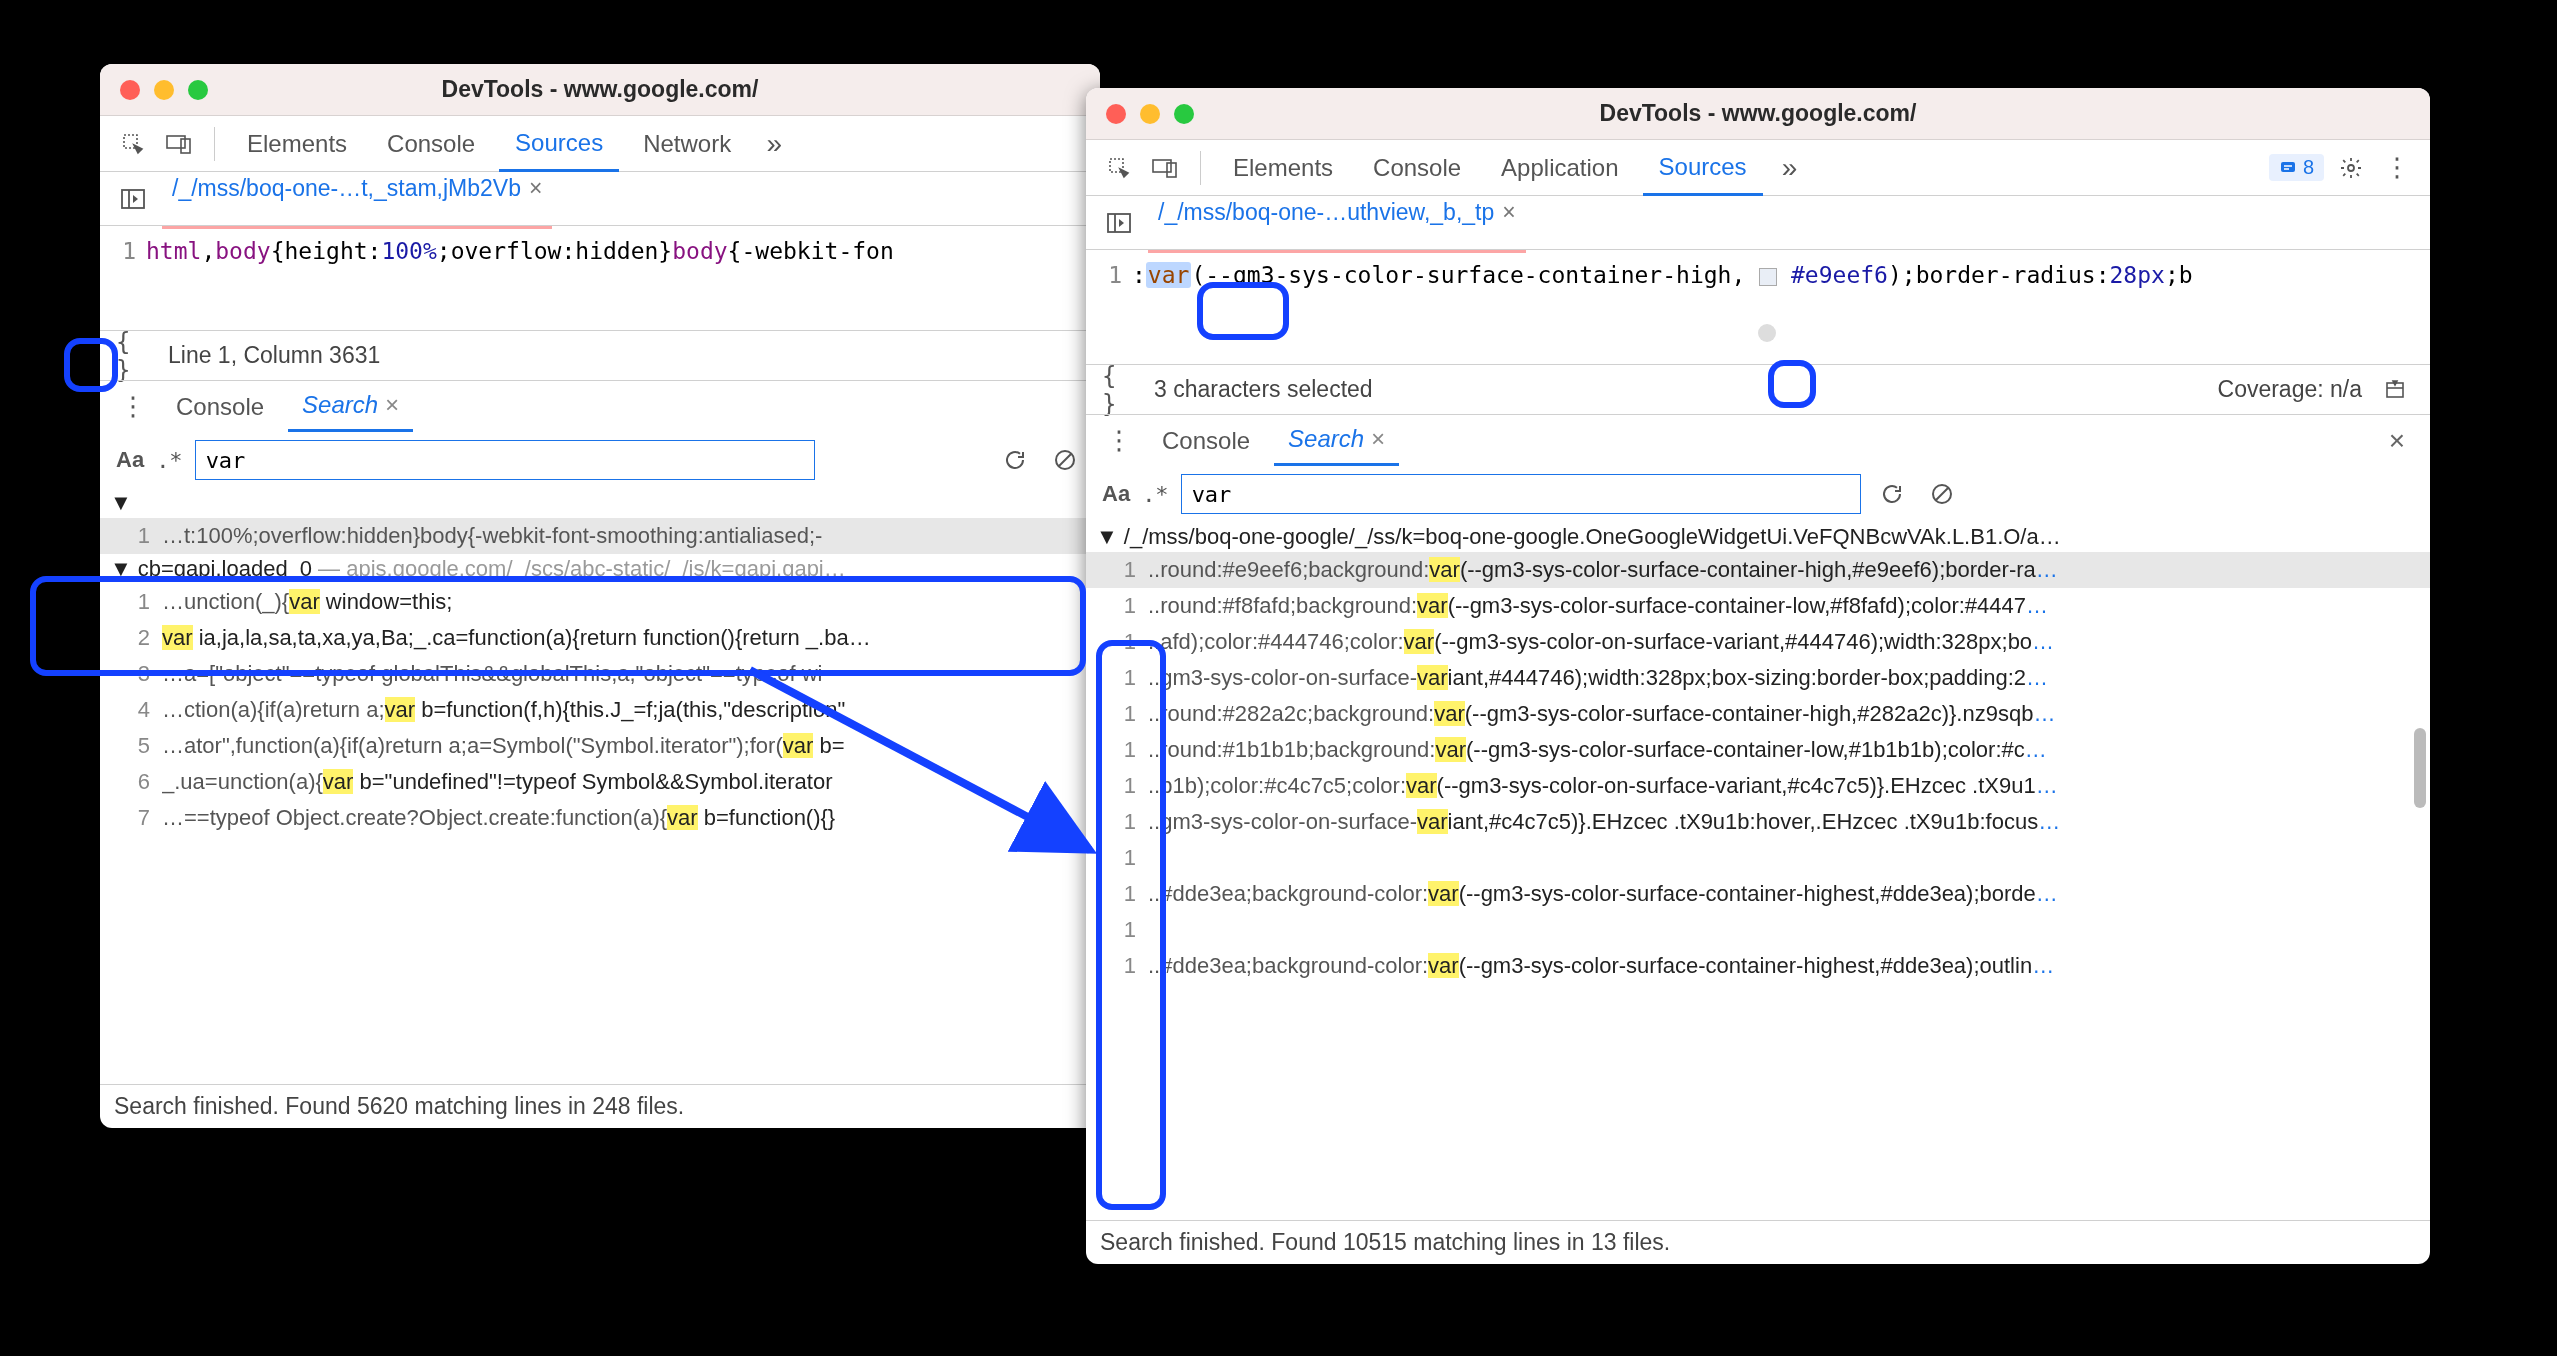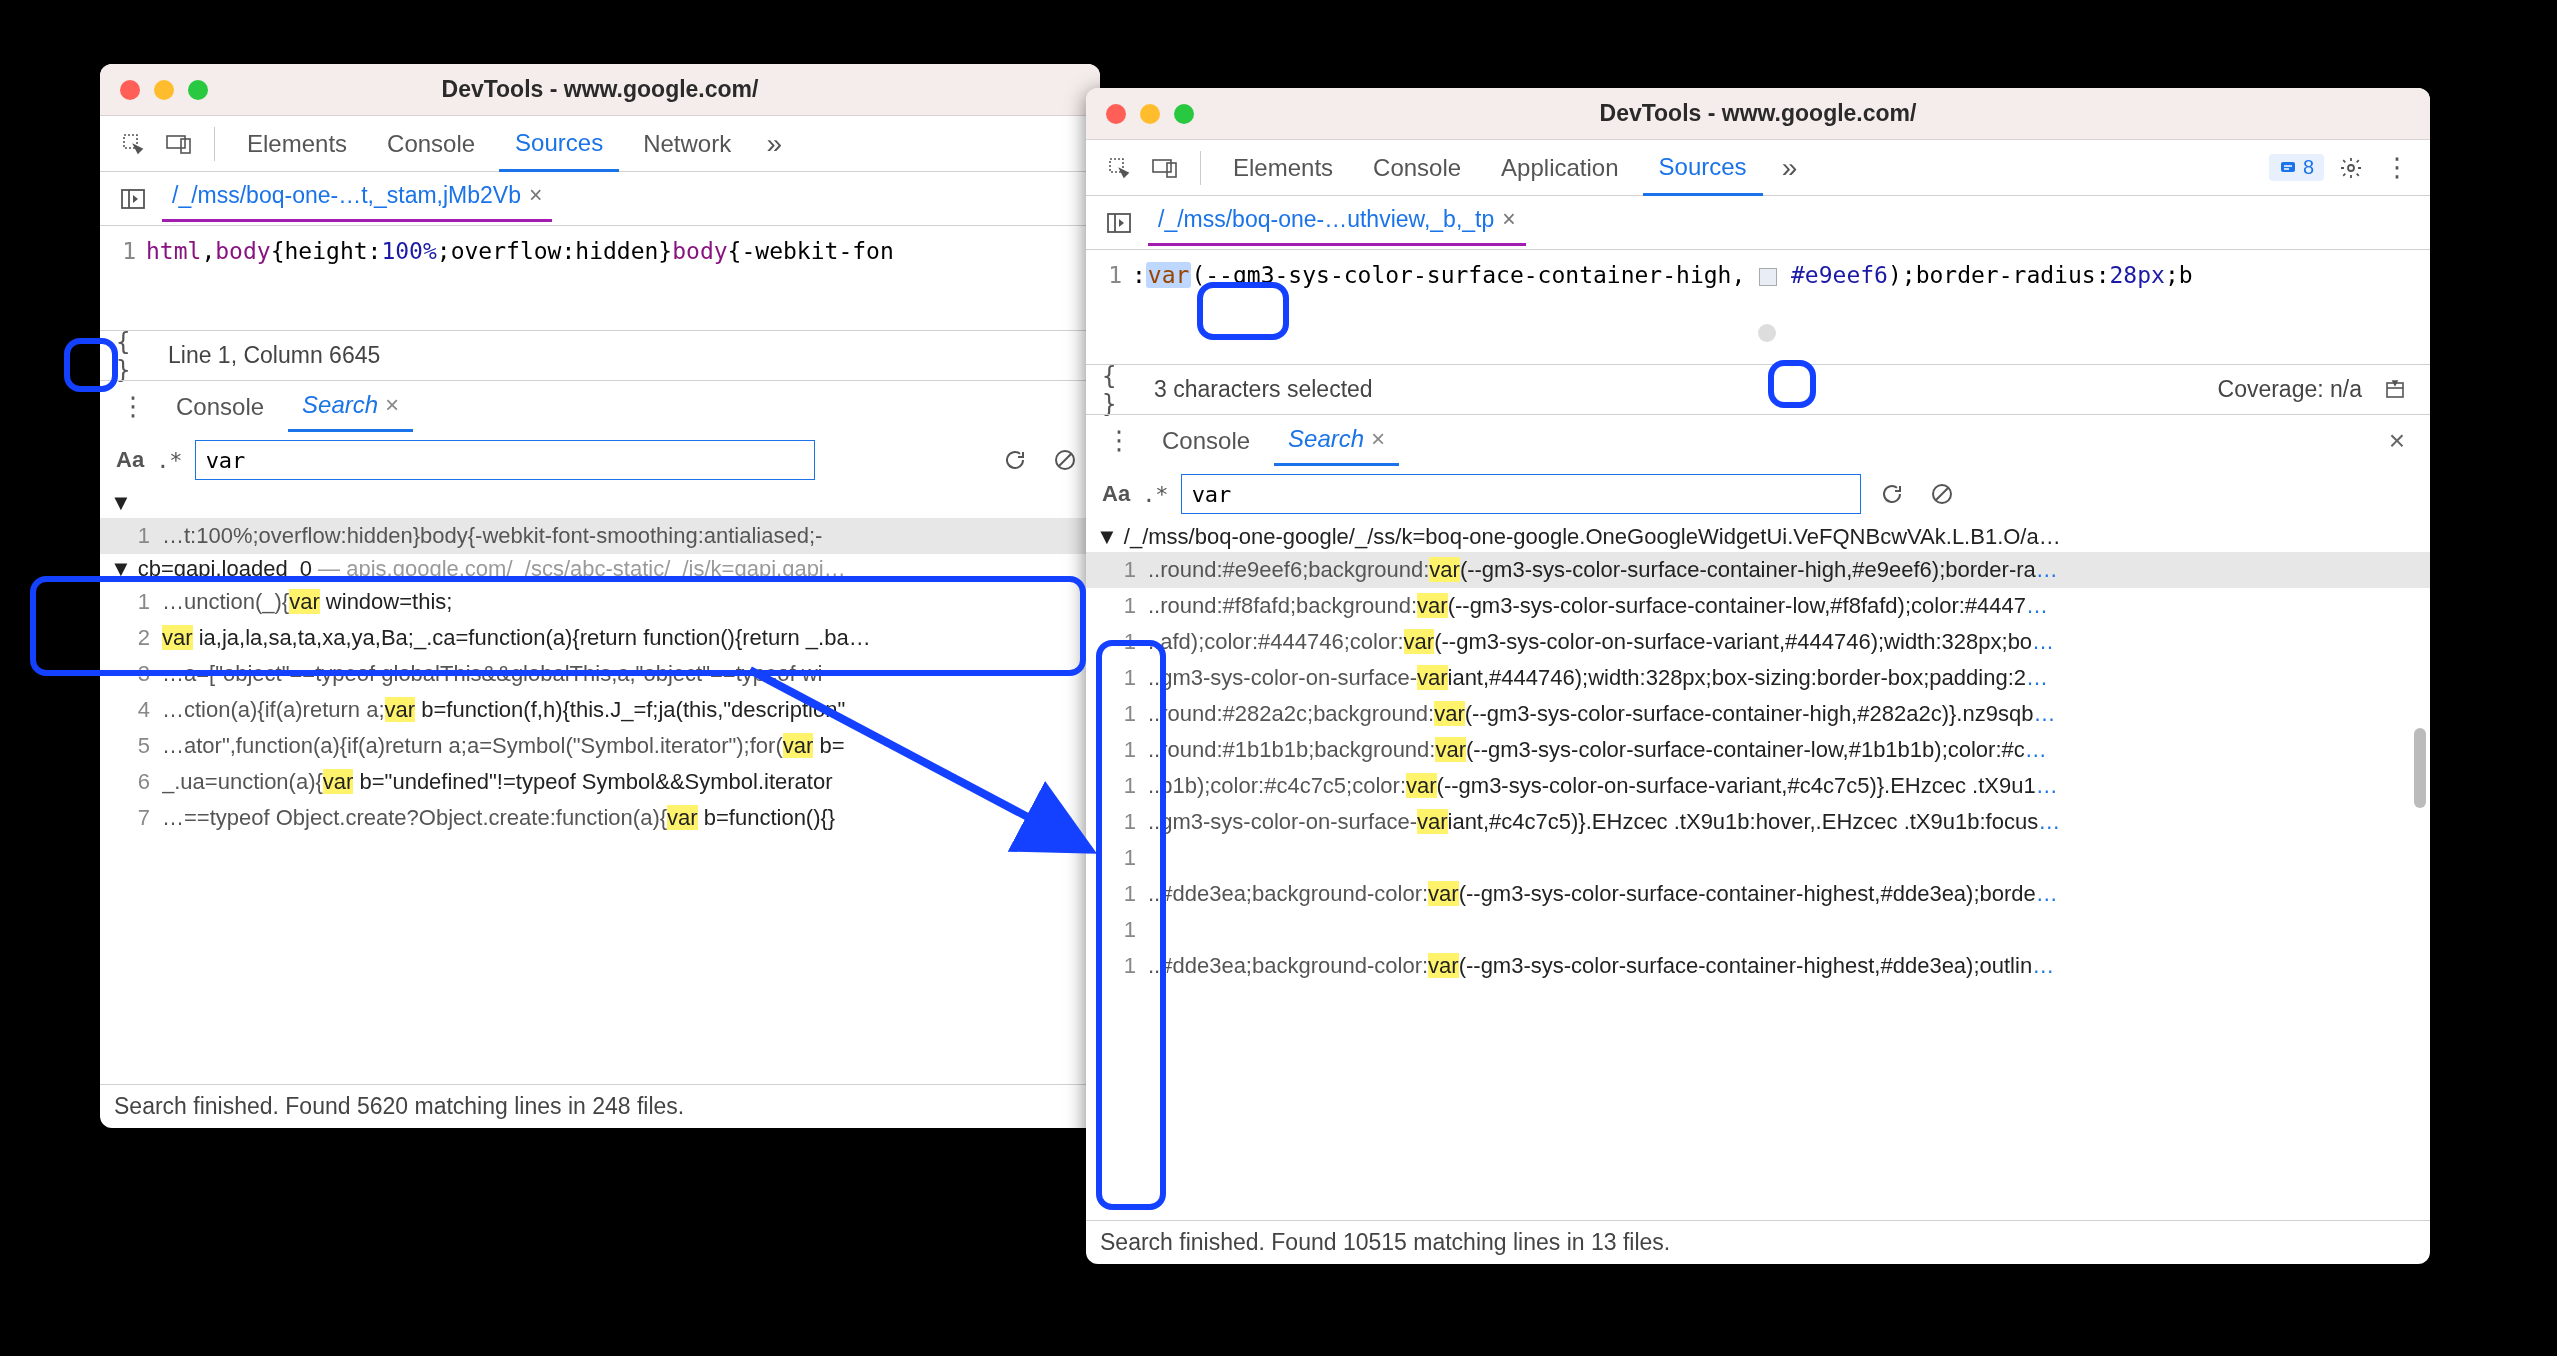--- a/index.html
+++ b/index.html
@@ -45,22 +45,22 @@
   .tabs .sep { width:1px; height:34px; background:#ccc; margin:0 8px; }
   .tab-item { padding: 12px 16px; color:#555; cursor:pointer; }
   .tab-item.active { color:#1a73e8; border-bottom: 3px solid #1a73e8; margin-bottom:-2px; }
   .icon-btn { width:38px; height:38px; display:flex; align-items:center; justify-content:center; color:#555; }
   svg { display:block; }
   .file-tab-row {
     height: 54px; display:flex; align-items:center; gap:10px; padding: 0 14px;
     border-bottom:1px solid #d0d0d0; font-size:23px;
   }
   .file-tab {
-    display:flex; align-items:flex-start; gap:8px; padding:6px 10px 10px;
-    color:#1a73e8; border-bottom:3px solid #a21caf;
+    display:flex; align-items:flex-start; gap:8px; padding:6px 10px 24px;
+    color:#1a73e8; border-bottom:3px solid #fca5a5;
   }
   .file-tab .close-x { color:#777; }
   .code-row {
     display:flex; font-family: Menlo, Consolas, monospace; font-size:23px;
     min-height:44px; align-items:center;
   }
   .gutter { width:46px; text-align:right; color:#888; padding-right:10px; padding-top:6px;}
   .code-body { flex:1; overflow:hidden; white-space:nowrap; padding-top:6px; color:#000;}
   .tok-tag{color:#881280}.tok-num{color:#1a1aa6}.tok-key{color:#994500}.tok-hex{color:#1a1aa6}
   .statusbar {
@@ -163,21 +163,21 @@
     <div class="gutter">1</div>
     <div class="code-body">
       <span class="tok-tag">html</span><span>,</span><span class="tok-tag">body</span><span>{height:</span><span class="tok-num">100%</span><span>;overflow:hidden}</span><span class="tok-tag">body</span><span>{-webkit-fon</span>
     </div>
   </div>
 
   <div style="flex:0 0 60px"></div>
 
   <div class="statusbar">
     <div class="icon-btn" style="font-family:monospace;font-size:24px;">{ }</div>
-    <span>Line 1, Column 6645</span>
+    <span>Line 1, Column 3631</span>
   </div>
 
   <div class="drawer-tabs">
     <span class="kebab">⋮</span>
     <div class="drawer-tab">Console</div>
     <div class="drawer-tab active">
       <span>Search</span>&nbsp;<span style="color:#888">×</span>
     </div>
   </div>
 

